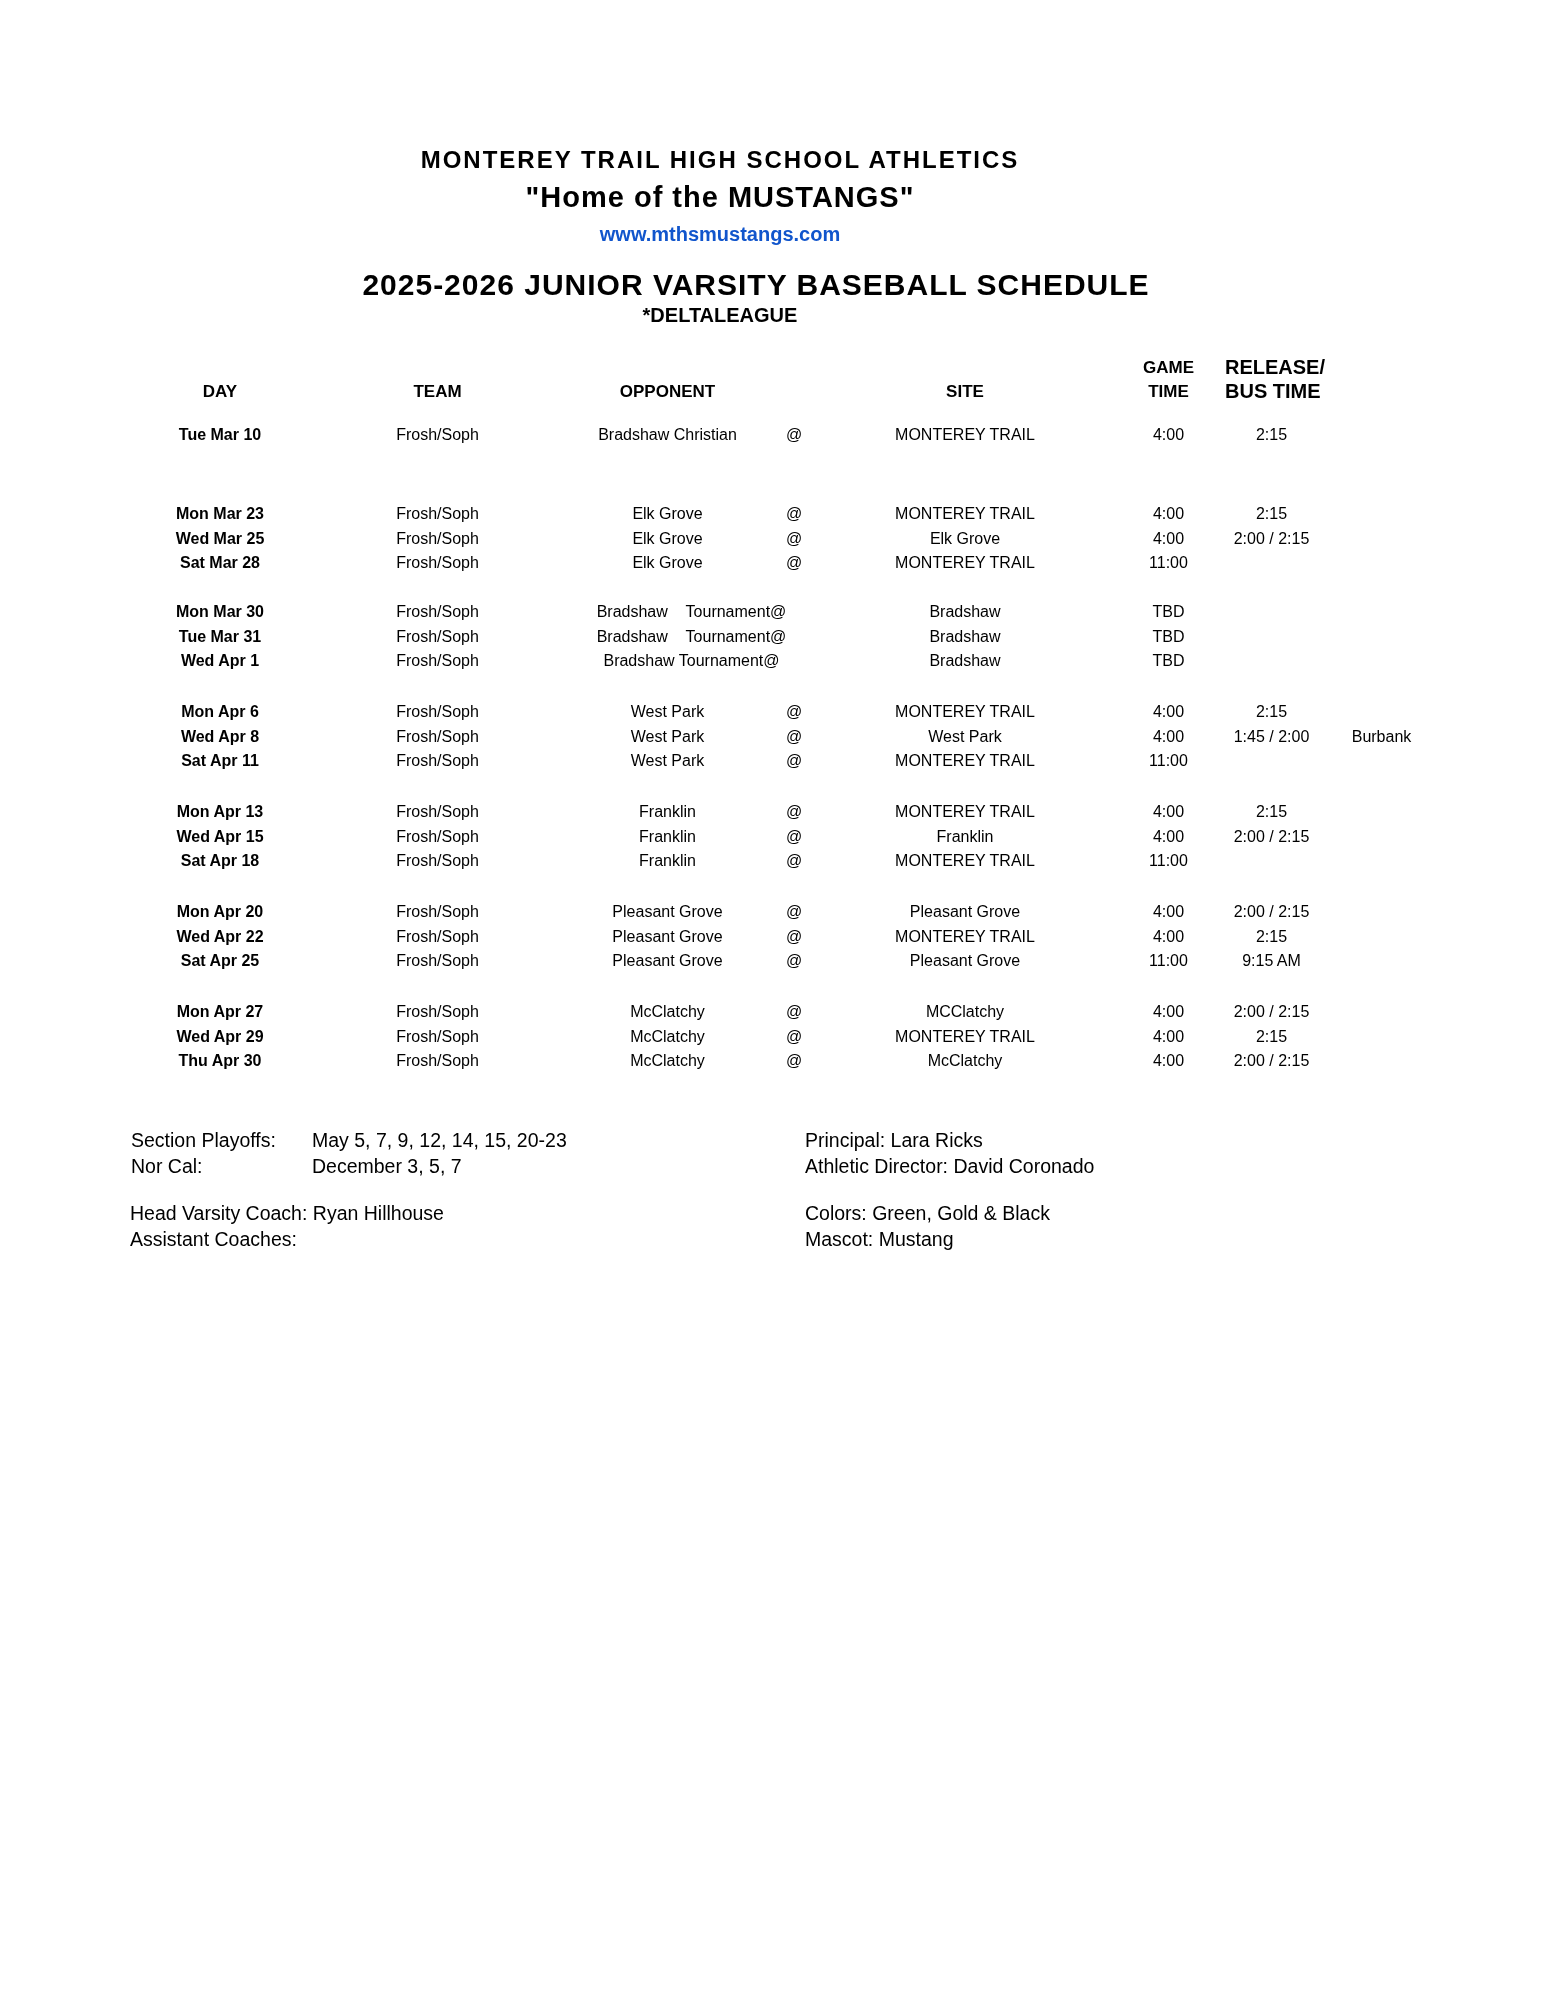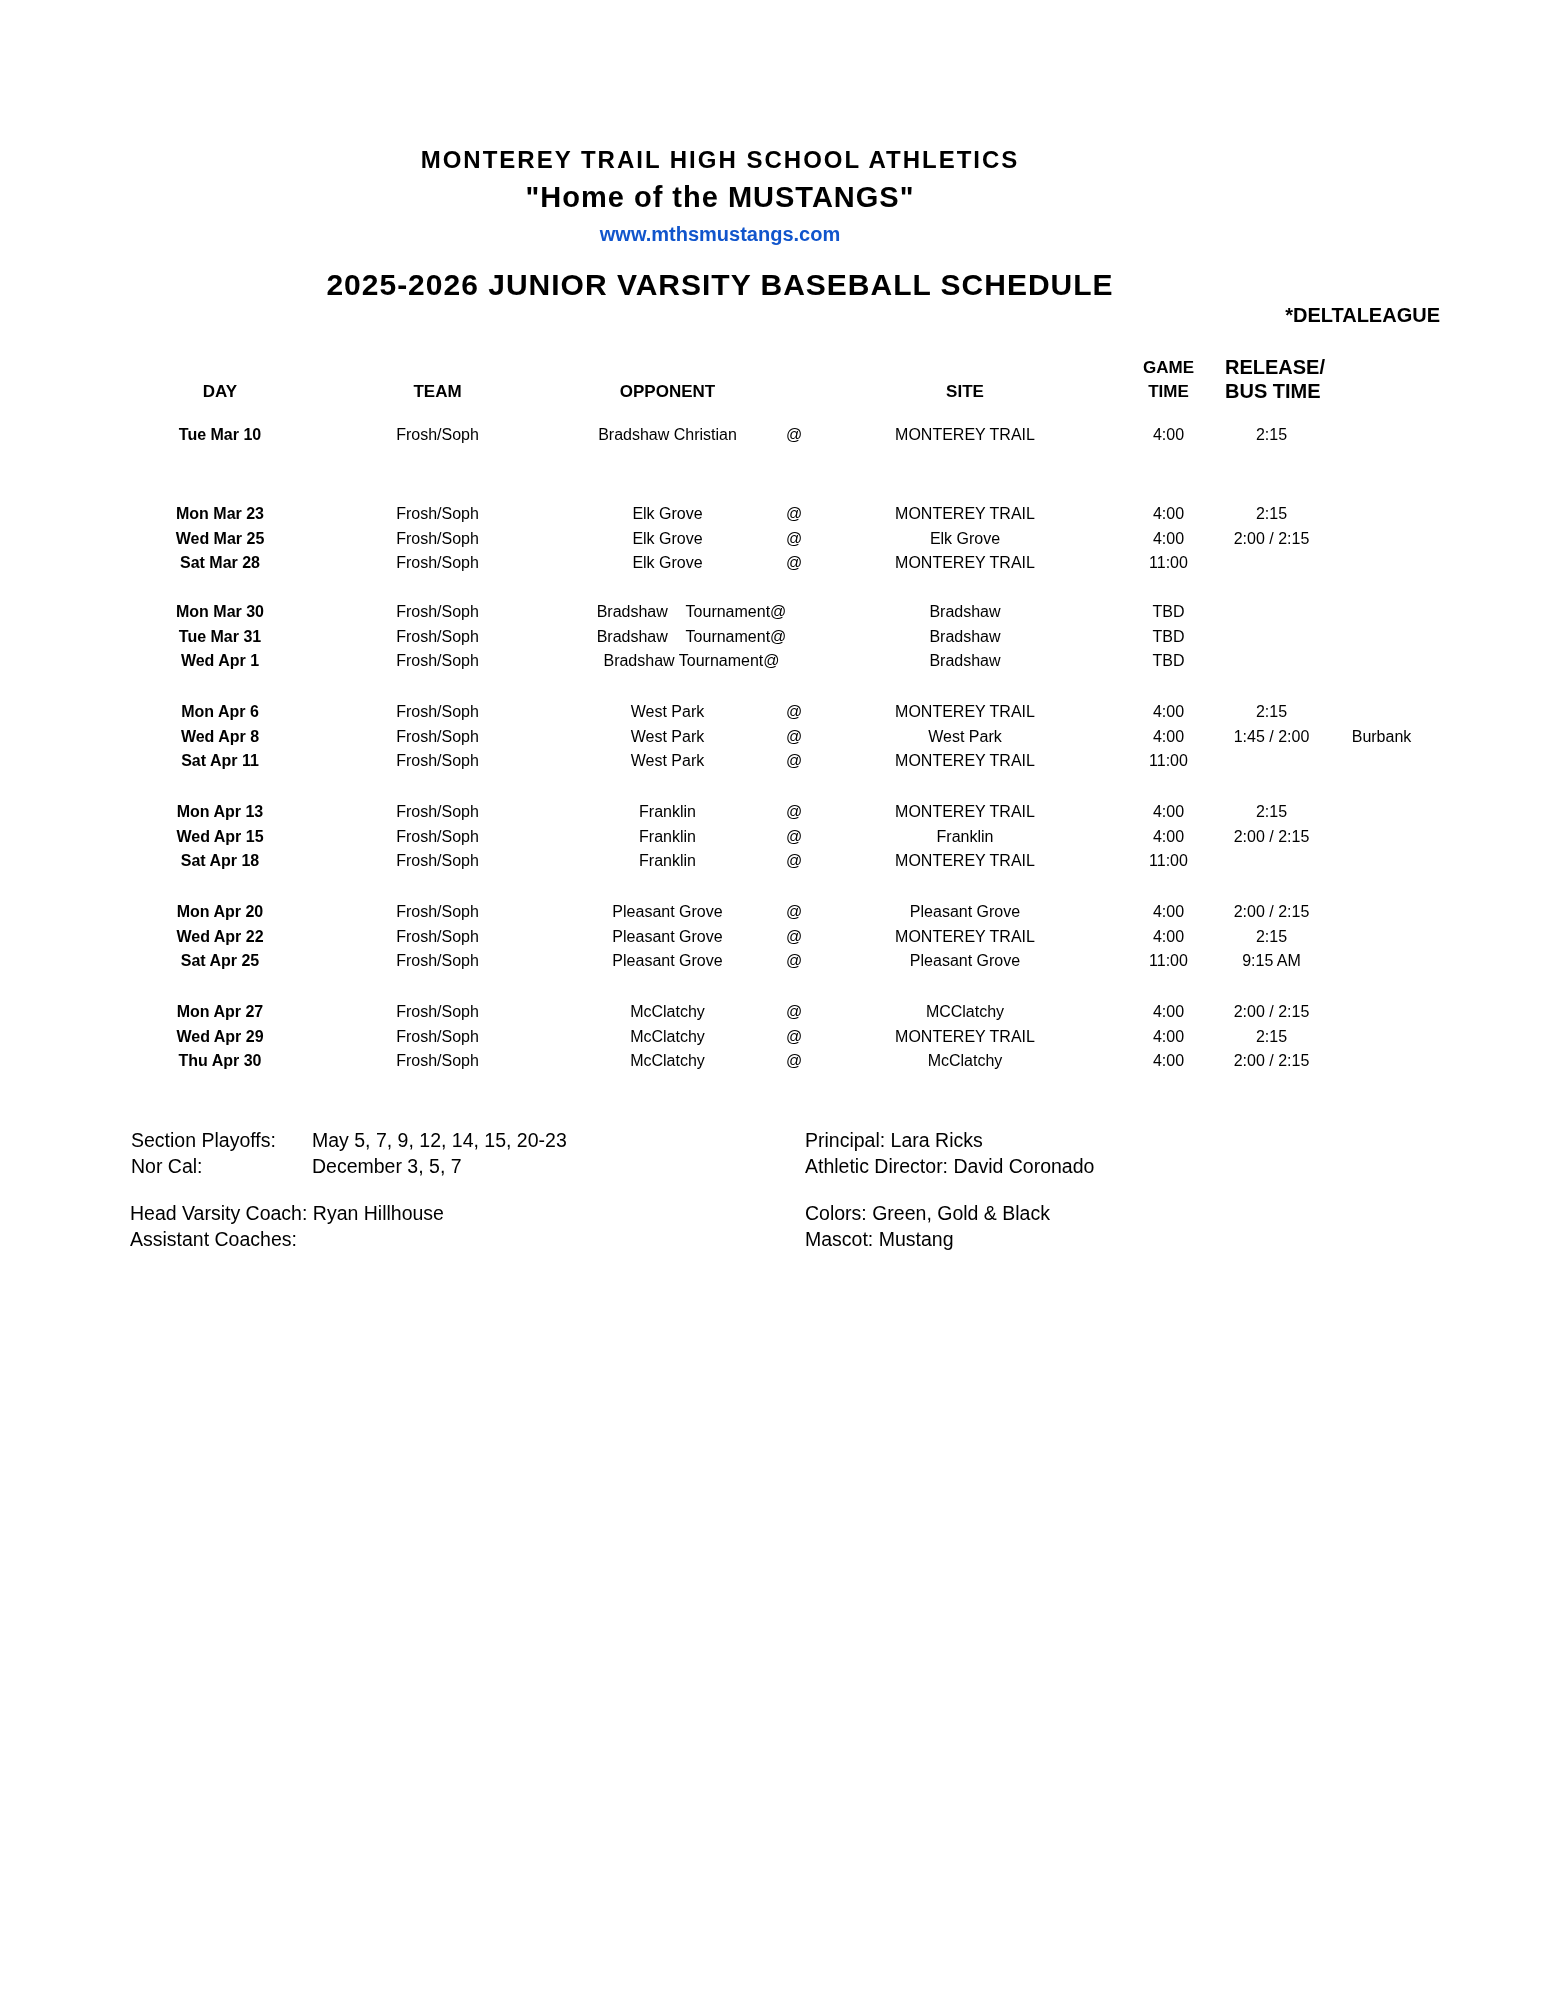--- a/index.html
+++ b/index.html
@@ -4,22 +4,22 @@
 <style>
   html,body{margin:0;padding:0;background:#fff;}
   .page{position:relative;width:1545px;height:1999px;background:#ffffff;
         font-family:"Liberation Sans",sans-serif;color:#000;overflow:hidden;}
 
   
   .hdr{position:absolute;left:0;width:1440px;text-align:center;white-space:nowrap;}
   .title{top:142px;font-size:24px;font-weight:bold;letter-spacing:2px;line-height:36px;}
   .subtitle{top:181px;font-size:29px;font-weight:bold;letter-spacing:1px;line-height:33px;}
   .website{top:224px;font-size:20px;font-weight:bold;line-height:20px;text-decoration:none;cursor:pointer;}
-  .schedtitle{top:268px;font-size:30px;font-weight:bold;letter-spacing:1px;line-height:34px;}
-  .league{top:304px;font-size:20px;font-weight:bold;line-height:23px;text-align:right;}
+  .schedtitle{top:268px;font-size:30px;font-weight:bold;letter-spacing:1px;line-height:34px;padding-left:36px;}
+  .league{top:304px;font-size:20px;font-weight:bold;line-height:23px;}
 
   
   .thead,.trow{display:flex;white-space:nowrap;}
   .thead{position:absolute;left:130px;width:1315px;top:352px;height:51px;align-items:flex-end;
          font-weight:bold;font-size:17px;line-height:23.5px;}
   .thead .c{text-align:center;}
   .thead .rel{font-size:20px;}
   .group{position:absolute;left:130px;width:1315px;}
   .trow{height:24.7px;font-size:16px;}
   .c{flex:none;text-align:center;white-space:pre;}

